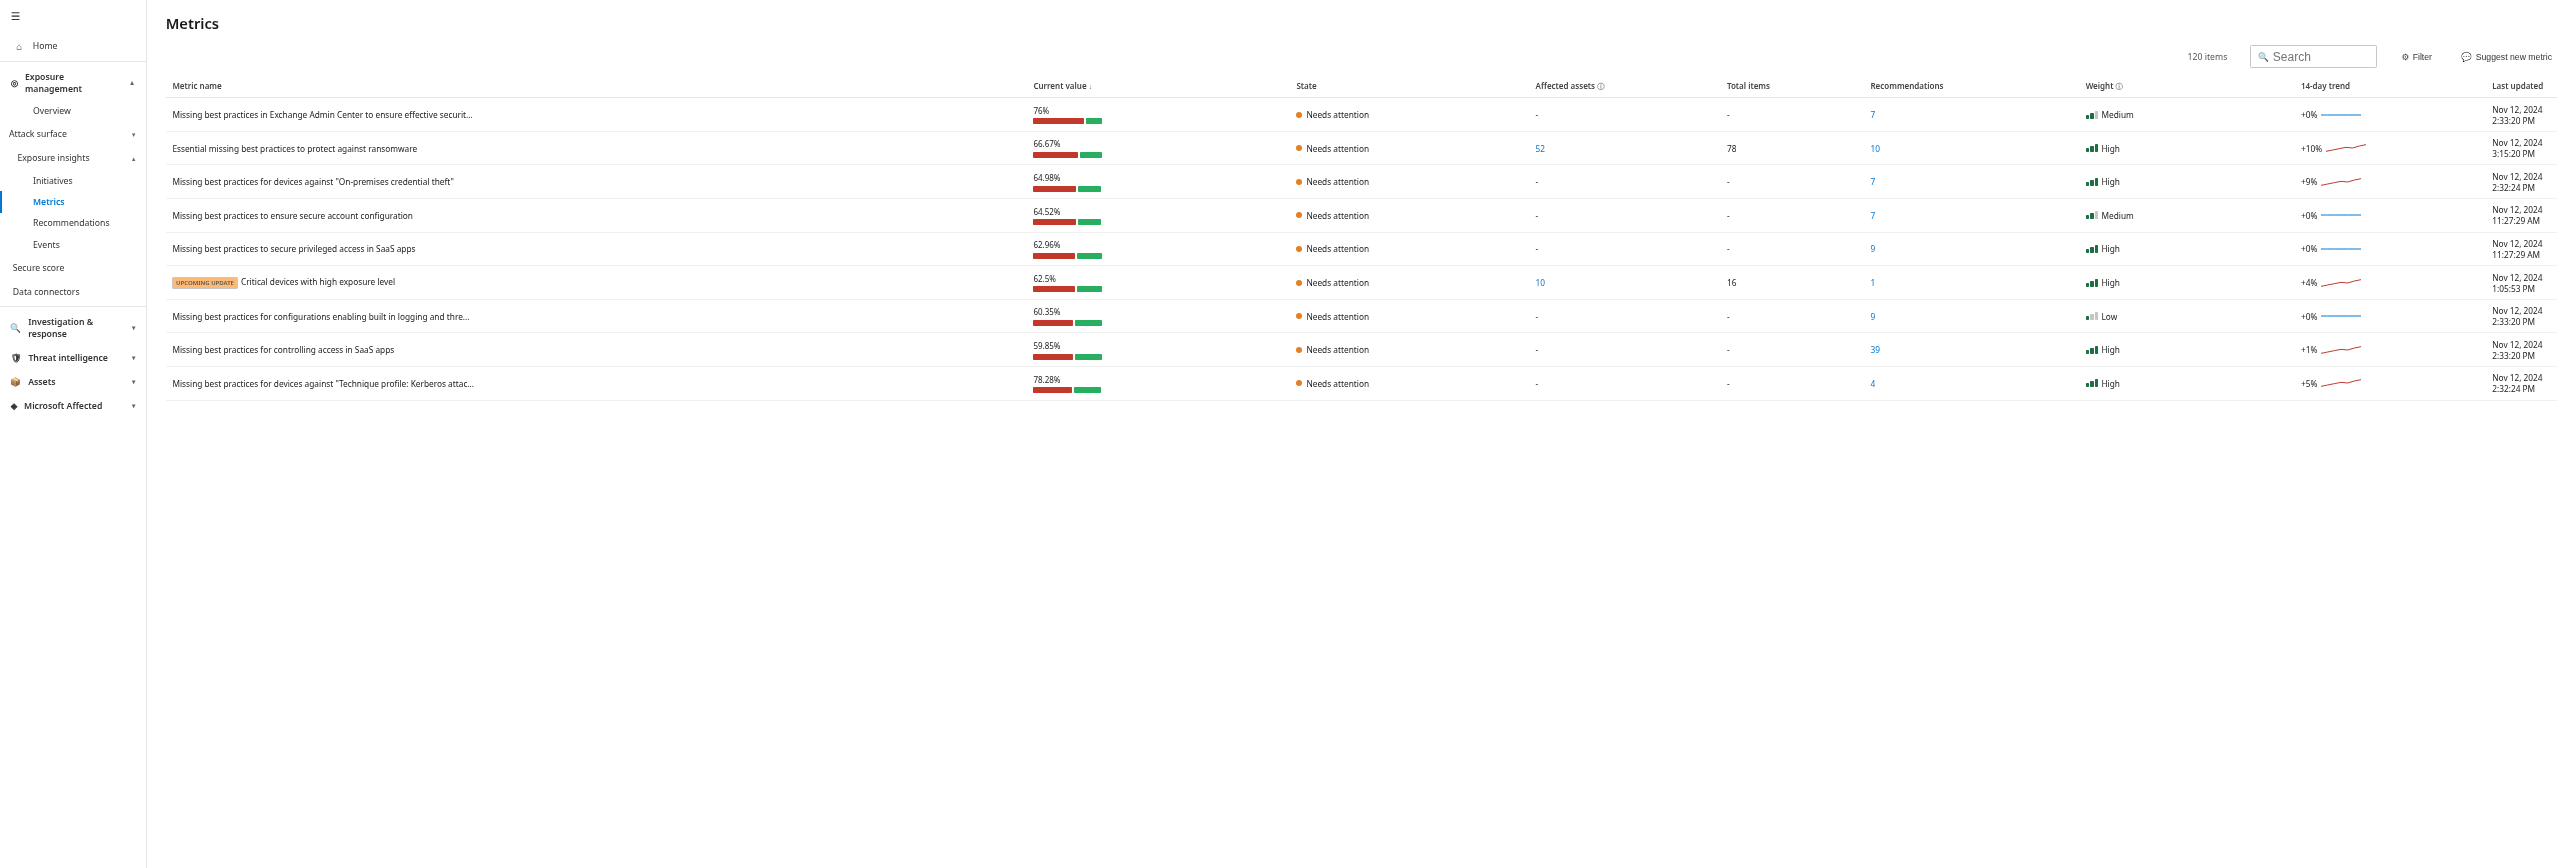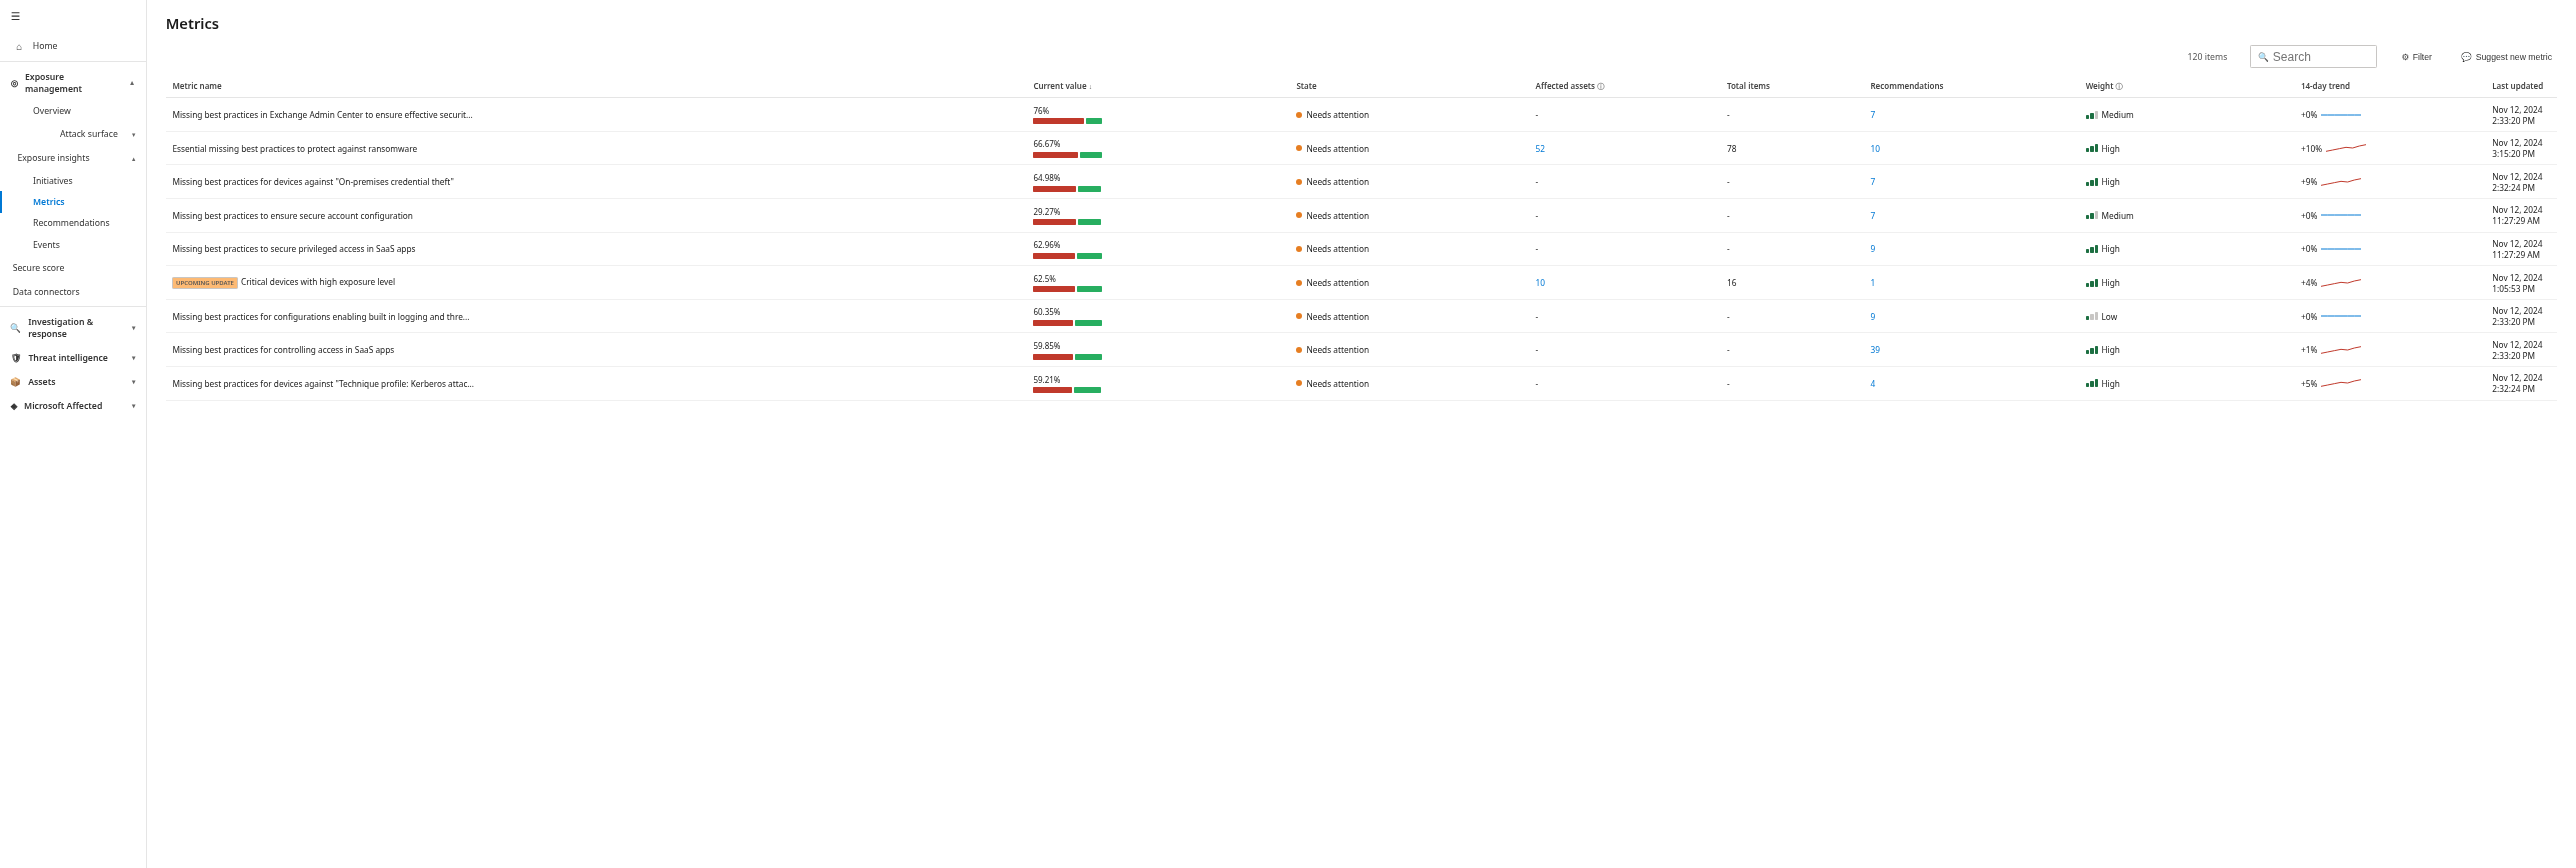--- a/index.html
+++ b/index.html
@@ -276,21 +276,21 @@
   <div class="sidebar-section-header">
     <span class="icon">◎</span>
     <span>Exposure management</span>
     <span class="chevron">▲</span>
   </div>
 
   <div class="sidebar-sub-item">
     <span>Overview</span>
   </div>
 
-  <div class="sidebar-section-header" style="padding-left:35px; font-weight:400;margin-left:25px;">
+  <div class="sidebar-section-header" style="padding-left:9px; font-weight:400;">
     <span>Attack surface</span>
     <span class="chevron">▾</span>
   </div>
 
   <div class="sidebar-section-header" style="padding-left:17.4px; font-weight:400;">
     <span>Exposure insights</span>
     <span class="chevron">▴</span>
   </div>
 
   <div class="sidebar-sub-item">
@@ -515,21 +515,21 @@
                   <polyline points="0,14 10,12 20,10 30,8 40,9 50,6 60,4" fill="none" stroke="#c0392b" stroke-width="1.5"></polyline>
                 </svg>
               </div>
             </td>
             <td class="col-updated">Nov 12, 2024 2:32:24 PM</td>
           </tr>
           <tr>
             <td class="col-name"><span>Missing best practices to ensure secure account configuration</span></td>
             <td class="col-value">
               <div class="bar-container">
-                <div class="bar-label">29.27%</div>
+                <div class="bar-label">64.52%</div>
                 <div class="bar-track">
                   <div class="bar-red" style="width: 43px;"></div>
                   <div class="bar-green" style="width: 23.4px;"></div>
                 </div>
               </div>
             </td>
             <td class="col-state">
               <div class="status-cell">
                 <span class="dot dot-orange"></span>
                 <span>Needs attention</span>
@@ -715,21 +715,21 @@
                   <polyline points="0,14 10,12 20,10 30,8 40,9 50,6 60,4" fill="none" stroke="#c0392b" stroke-width="1.5"></polyline>
                 </svg>
               </div>
             </td>
             <td class="col-updated">Nov 12, 2024 2:33:20 PM</td>
           </tr>
           <tr>
             <td class="col-name"><span>Missing best practices for devices against "Technique profile: Kerberos attac...</span></td>
             <td class="col-value">
               <div class="bar-container">
-                <div class="bar-label">59.21%</div>
+                <div class="bar-label">78.28%</div>
                 <div class="bar-track">
                   <div class="bar-red" style="width: 39px;"></div>
                   <div class="bar-green" style="width: 27px;"></div>
                 </div>
               </div>
             </td>
             <td class="col-state">
               <div class="status-cell">
                 <span class="dot dot-orange"></span>
                 <span>Needs attention</span>

